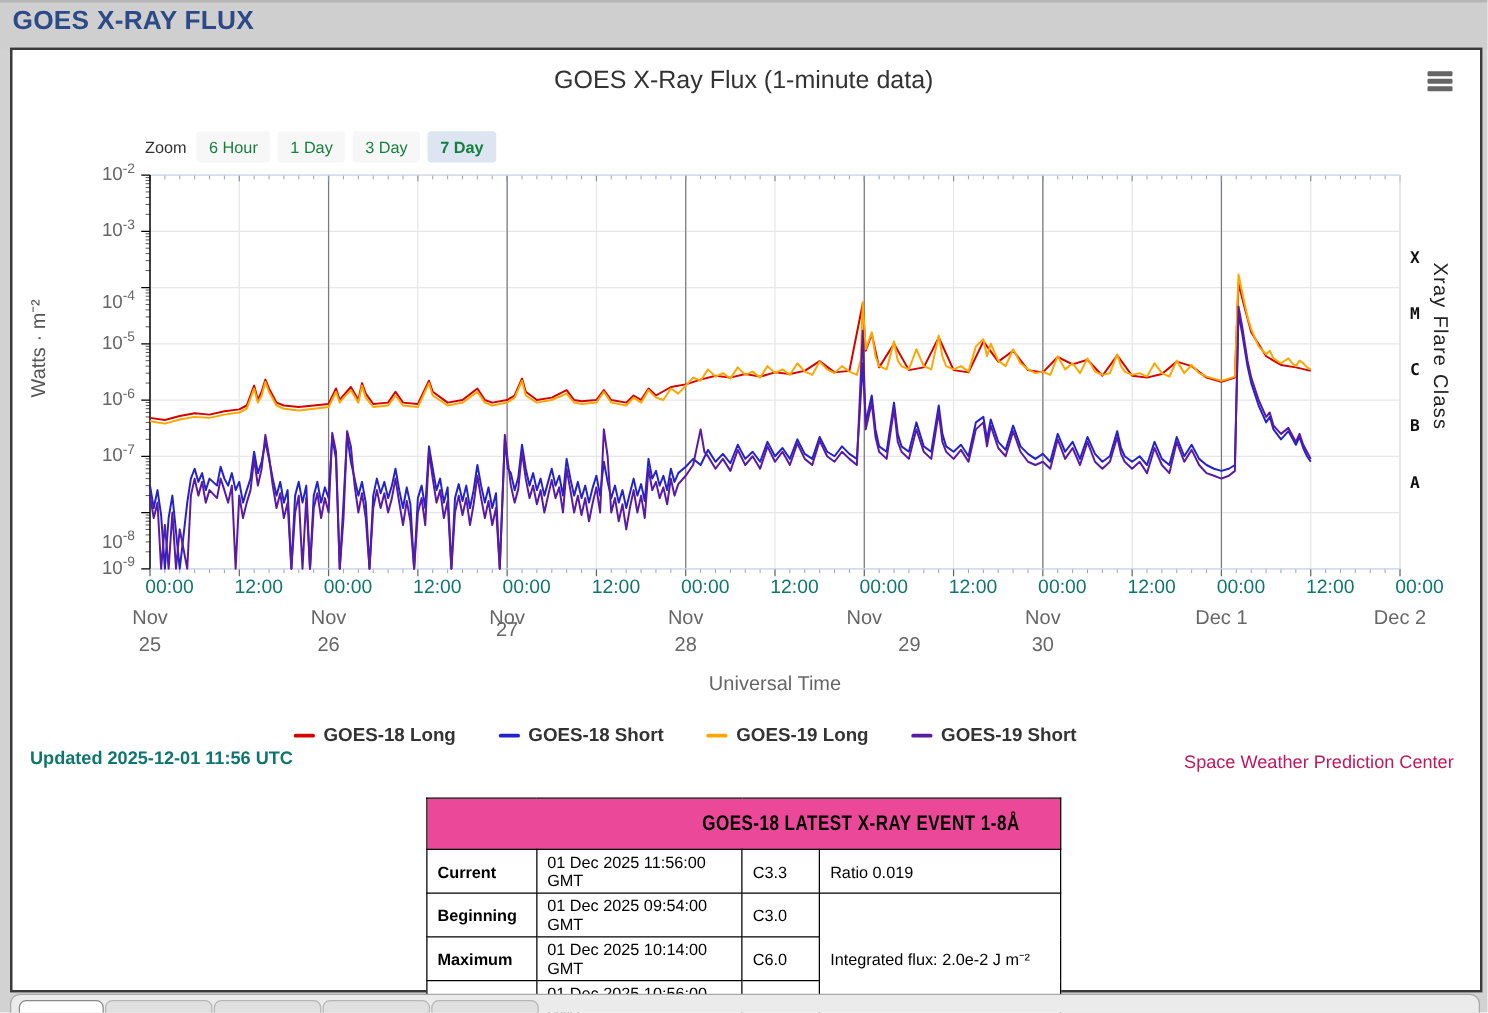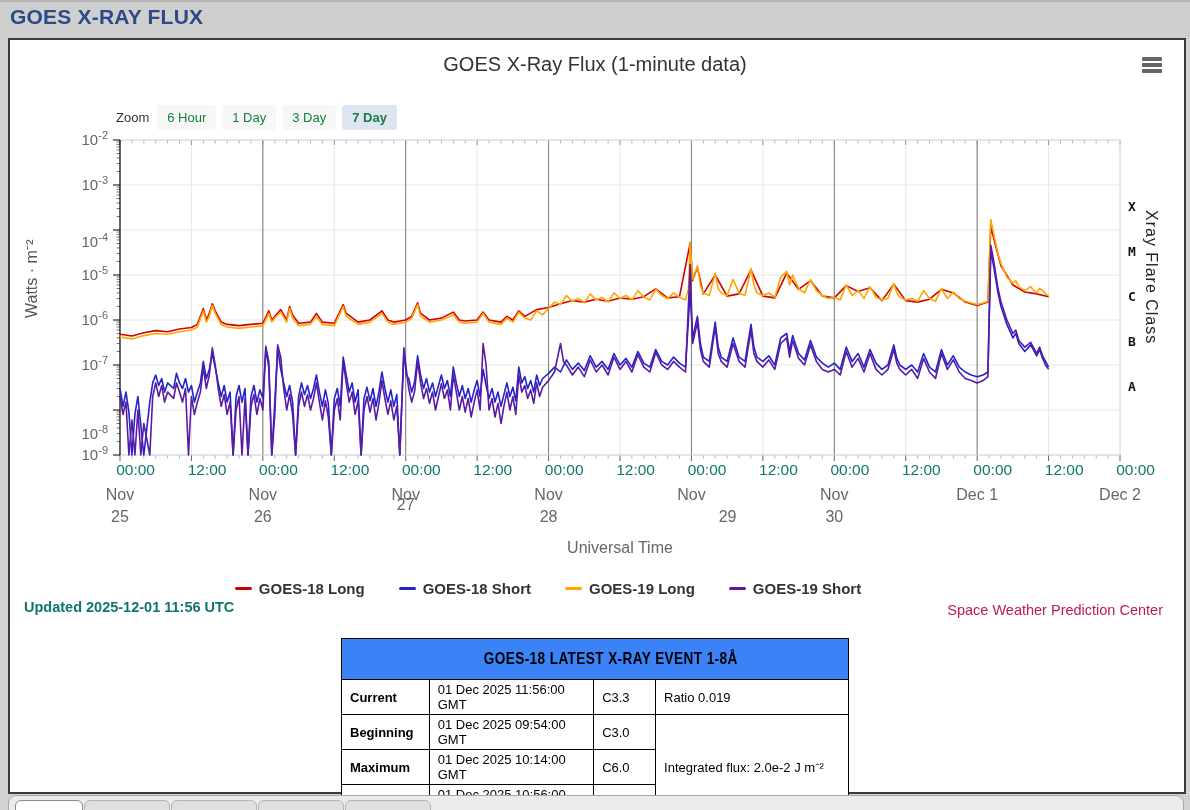--- a/index.html
+++ b/index.html
@@ -35,21 +35,21 @@
   #right-axis-title{left:1142px;top:210px;font-size:16px;color:#222;writing-mode:vertical-rl;letter-spacing:1px;}
   #x-axis-title{left:0;top:539px;width:1240px;text-align:center;font-size:16px;color:#666;}
   
   #legend{left:0;top:580px;width:1096px;display:flex;justify-content:center;gap:34px;}
   .legend-item{display:flex;align-items:center;font-size:15px;font-weight:600;color:#333;cursor:pointer;}
   .legend-dash{display:inline-block;width:17px;height:3px;border-radius:2px;margin-right:7px;}
   #updated-text{left:24px;top:599px;font-size:14.5px;font-weight:bold;color:#0f766e;}
   #source-text{right:27px;top:602px;font-size:14.5px;color:#be185d;}
   
   #event-table{left:341px;top:638px;width:508px;border-collapse:collapse;background:#fff;font-size:13px;color:#000;}
-  #event-table th{background:#3b82f6;border:1px solid #000;height:38px;font-size:17px;text-align:center;padding-left:32px;}
+  #event-table th{background:#ec4899;border:1px solid #000;height:38px;font-size:17px;text-align:right;padding-left:32px;}
   #event-table th .cond{display:inline-block;transform:scaleX(.8);letter-spacing:.5px;white-space:nowrap;}
   #event-table td{border:1px solid #000;height:26px;padding:2px 8px;}
   #event-table td.lbl{font-weight:bold;width:72px;}
   #event-table td.tim{width:164px;}
   #event-table td.cls{width:48px;}
   #event-table td.nte{width:196px;}
   
   #bottom-strip{left:8px;top:795px;width:1174px;height:30px;background:#ebebeb;border:1px solid #a8a8a8;border-radius:8px 8px 0 0;}
   .btab{position:absolute;top:4px;height:24px;border-radius:6px 6px 0 0;cursor:pointer;}
   .btab.active{background:#fff;border:1px solid #8a8a8a;}

